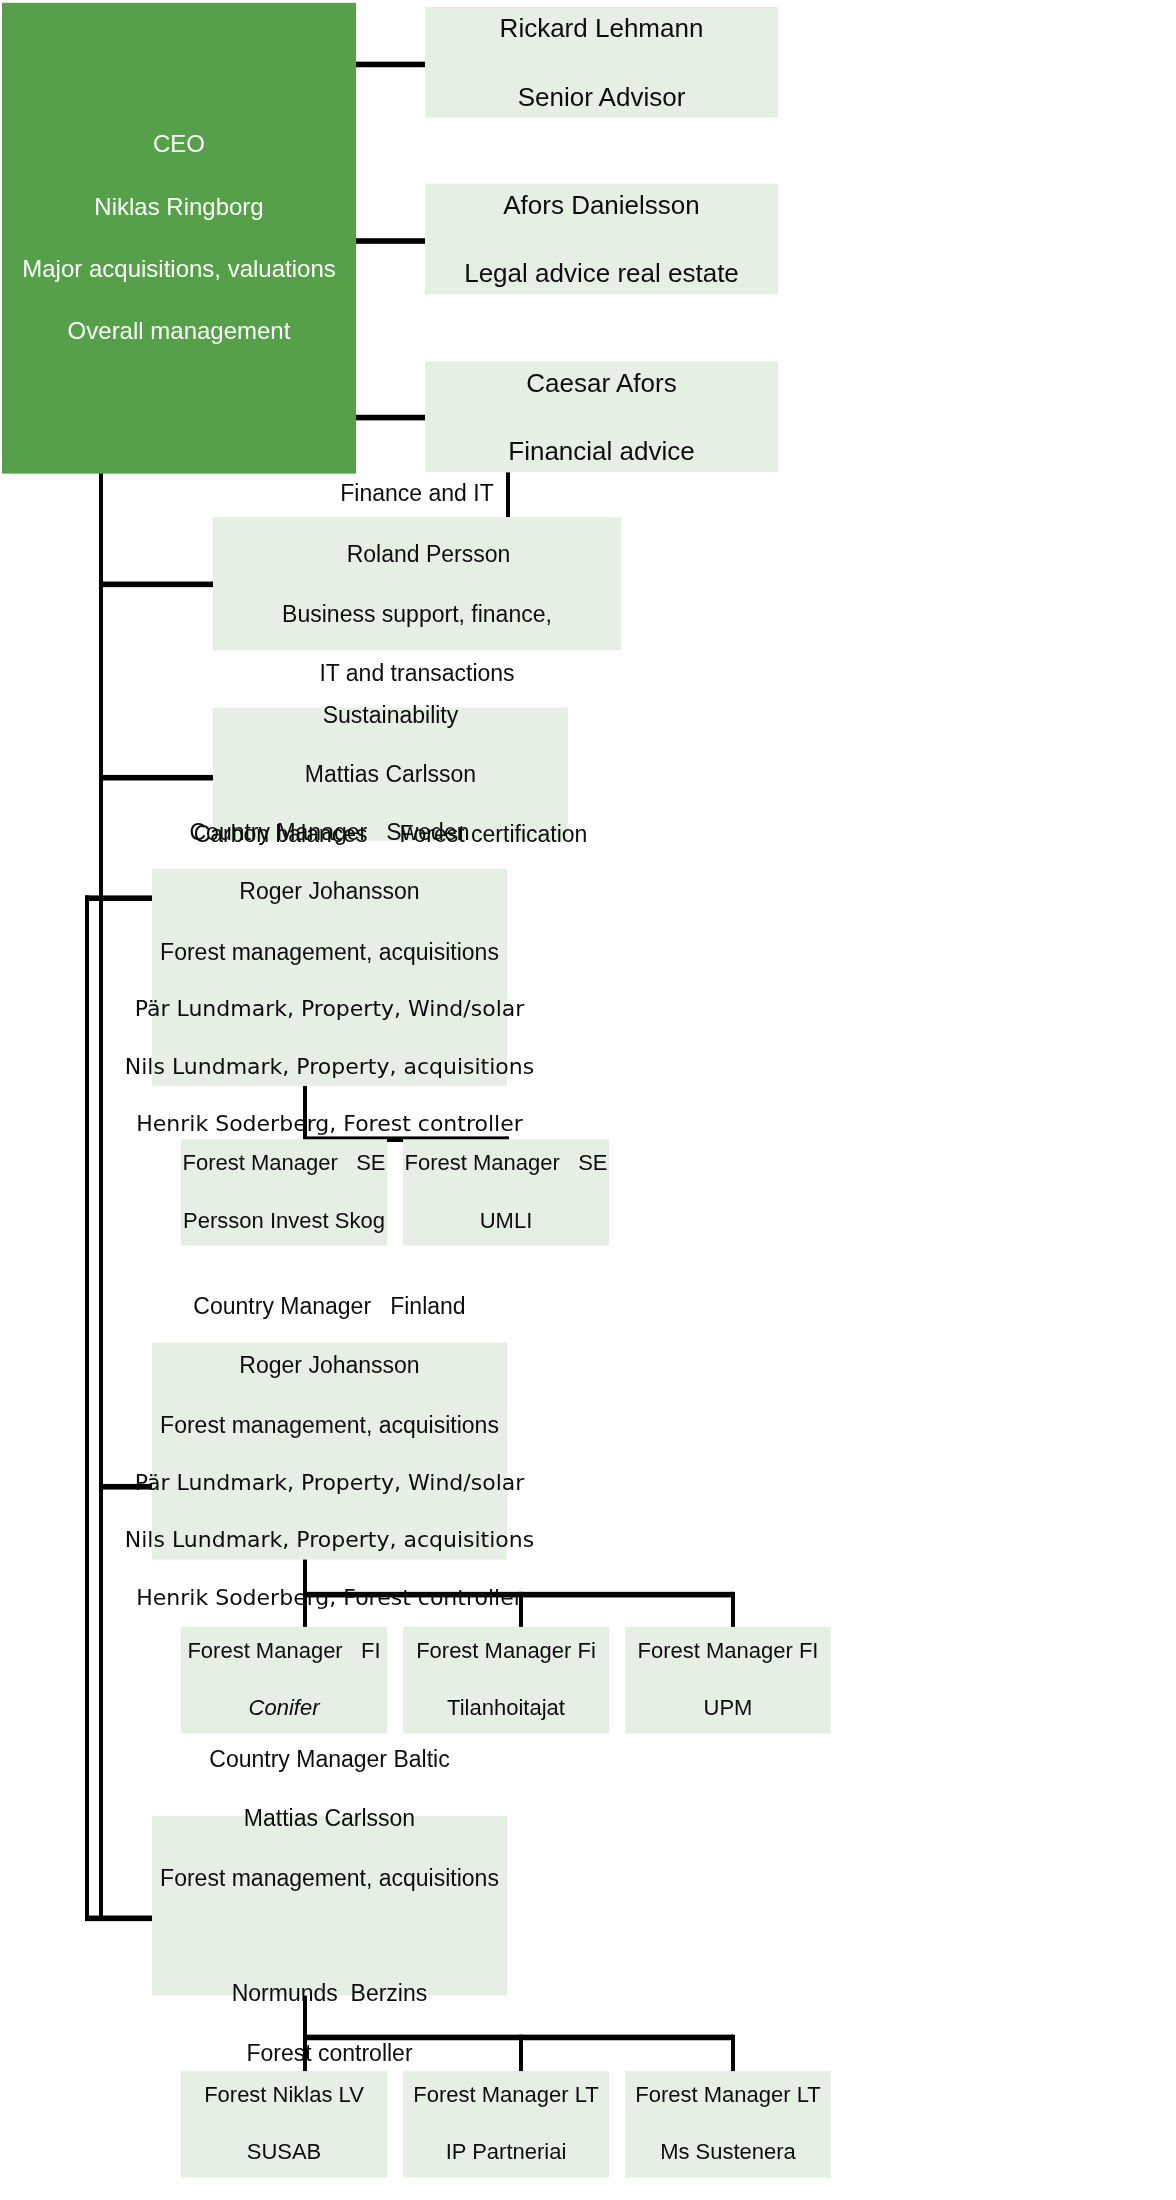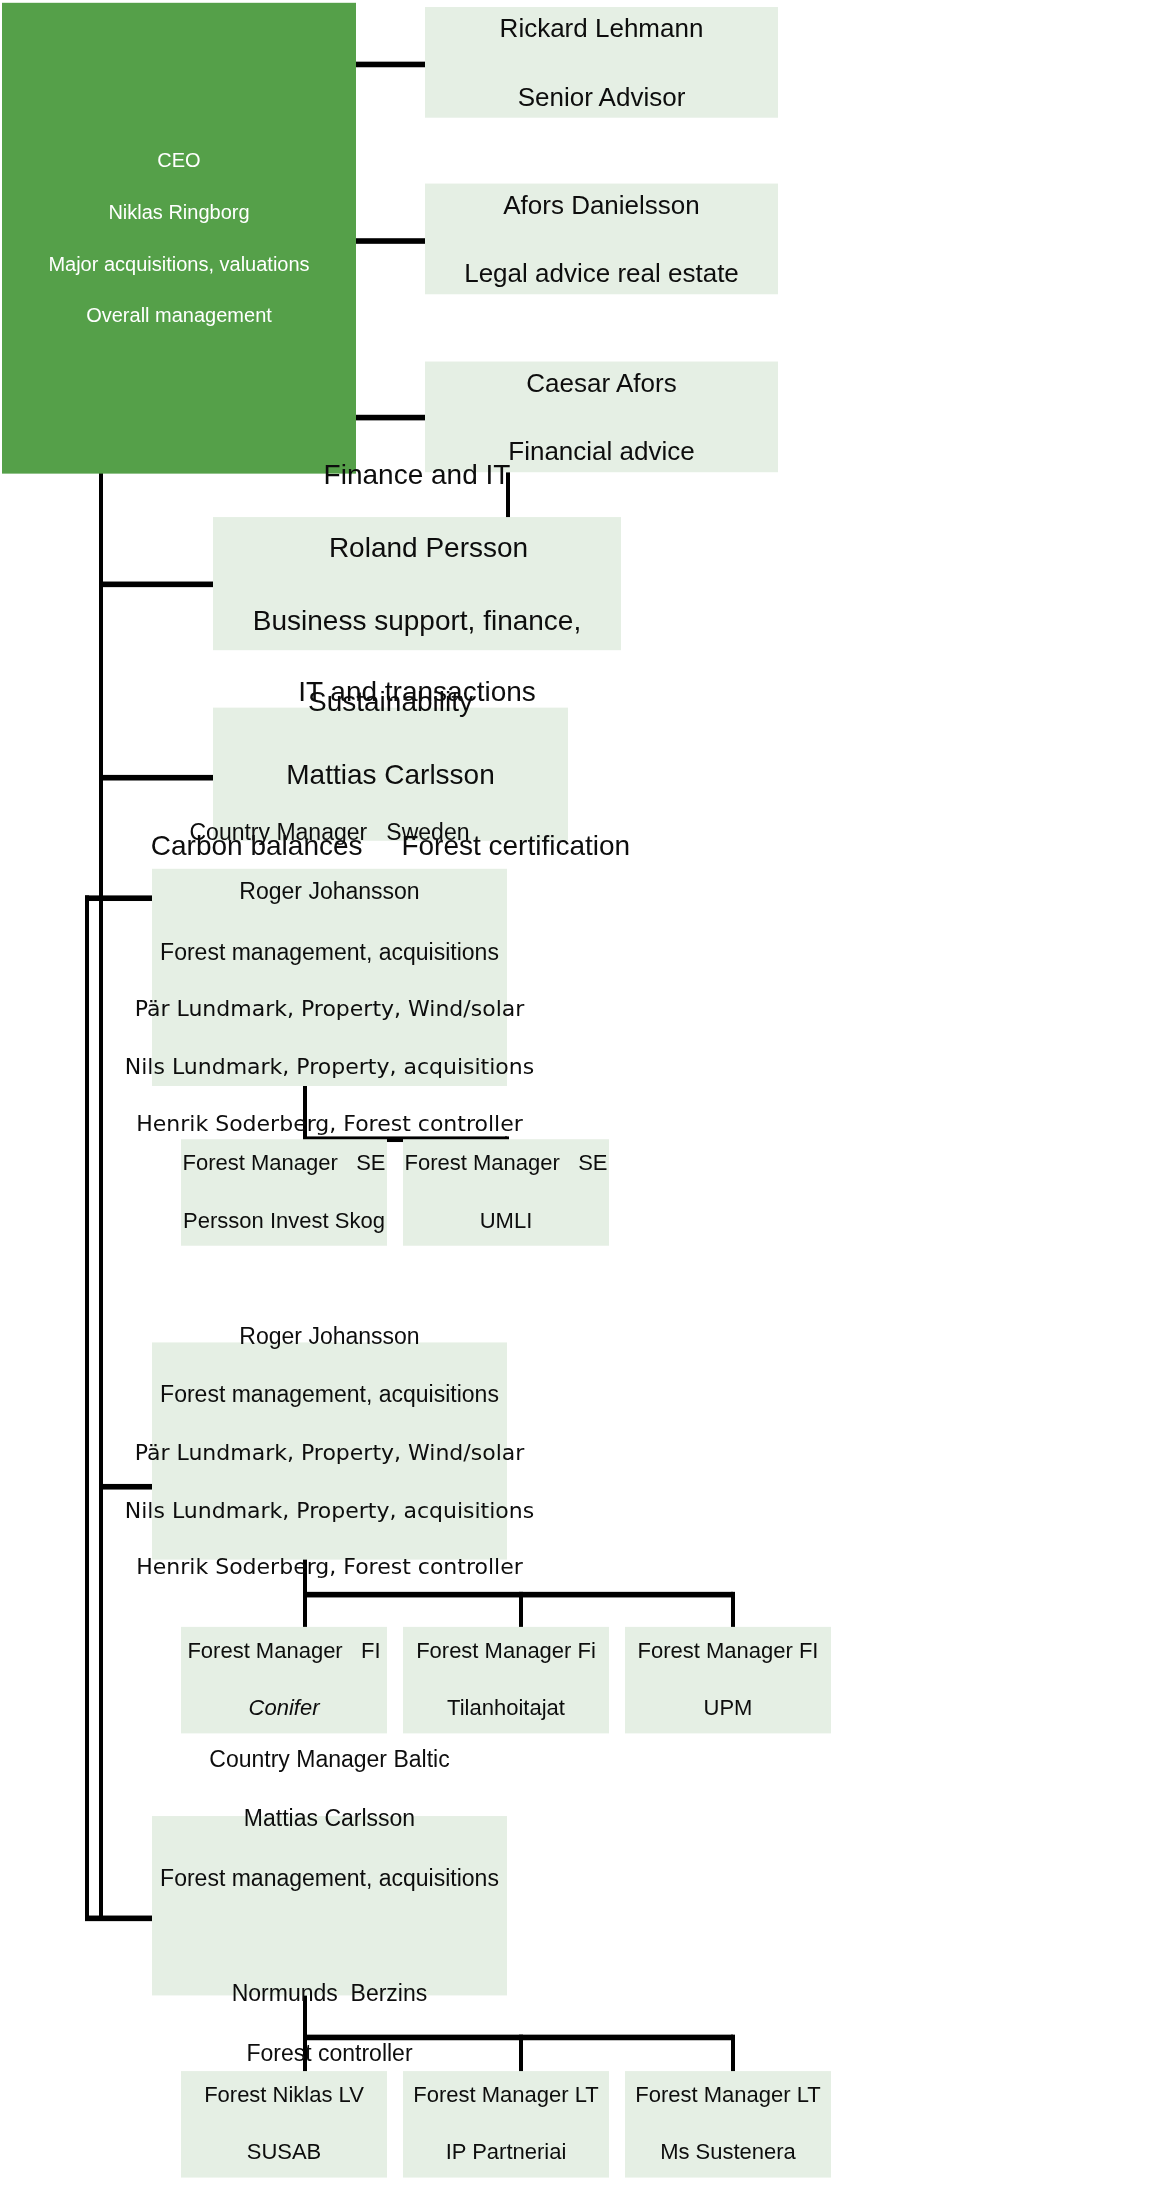--- a/index.html
+++ b/index.html
@@ -24,24 +24,24 @@
     text-align:center;
     line-height:1.32;
     color:#0d0d0d;
     z-index:3;
   }
   .node .ln{display:block;white-space:pre;}
   .ceo{
     background:#55a049;
     color:#ffffff;
   }
-  .ceo .ln{font-size:20px;}
+  .ceo .ln{font-size:24px;}
   .leaf{background:#e5efe4;}
   .adv .ln{font-size:26px;}
-  .unit .ln{font-size:28px;}
+  .unit .ln{font-size:23px;}
   .cm .ln{font-size:23px;}
   .cm .alt{font-family:"DejaVu Sans", sans-serif;font-size:22px;}
   .fm .ln{font-size:22px;}
 
   .line{position:absolute;background:#000000;z-index:1;}
   .h{height:4px;}
   .v{width:4px;}
 </style>
 </head>
 <body style="height: 2200px; width: 1176px; overflow: hidden;">
@@ -128,20 +128,21 @@
     <span class="ln" style="display: block; transform-origin: center center; transform: scaleY(0.713636); line-height: 1.84968;">Forest Manager   SE</span>
     <span class="ln" style="display: block; transform-origin: center center; transform: scaleY(0.713636); line-height: 1.84968;">Persson Invest Skog</span>
   </div>
 
   <div class="node leaf fm" style="left:403px;top:813px;width:206px;height:76px;">
     <span class="ln" style="display: block; transform-origin: center center; transform: scaleY(0.713636); line-height: 1.84968;">Forest Manager   SE</span>
     <span class="ln" style="display: block; transform-origin: center center; transform: scaleY(0.713636); line-height: 1.84968;">UMLI</span>
   </div>
 
   <div class="node leaf cm" style="left:152px;top:958px;width:355px;height:155px;">
+    <span class="ln" style="display: block; transform-origin: center center; transform: scaleY(0.713636); line-height: 1.84968;">Country Manager   Finland</span>
     <span class="ln" style="display: block; transform-origin: center center; transform: scaleY(0.713636); line-height: 1.84968;">Roger Johansson</span>
     <span class="ln" style="display: block; transform-origin: center center; transform: scaleY(0.713636); line-height: 1.84968;">Forest management, acquisitions</span>
     <span class="ln alt" style="display: block; transform-origin: center center; transform: scaleY(0.713636); line-height: 1.84968;">Pär Lundmark, Property, Wind/solar</span>
     <span class="ln alt" style="display: block; transform-origin: center center; transform: scaleY(0.713636); line-height: 1.84968;">Nils Lundmark, Property, acquisitions</span>
     <span class="ln alt" style="display: block; transform-origin: center center; transform: scaleY(0.713636); line-height: 1.84968;">Henrik Soderberg, Forest controller</span>
   </div>
 
   <div class="node leaf fm" style="left:181px;top:1161px;width:206px;height:76px;">
     <span class="ln" style="display: block; transform-origin: center center; transform: scaleY(0.713636); line-height: 1.84968;">Forest Manager   FI</span>
     <span class="ln" style="display: block; transform-origin: center center; transform: scaleY(0.713636); line-height: 1.84968; font-style: italic;">Conifer</span>

